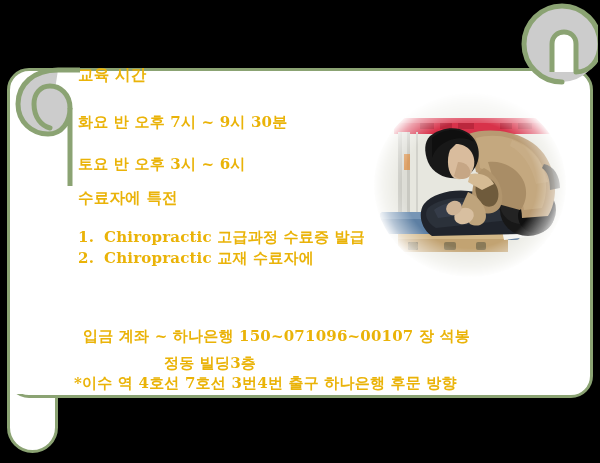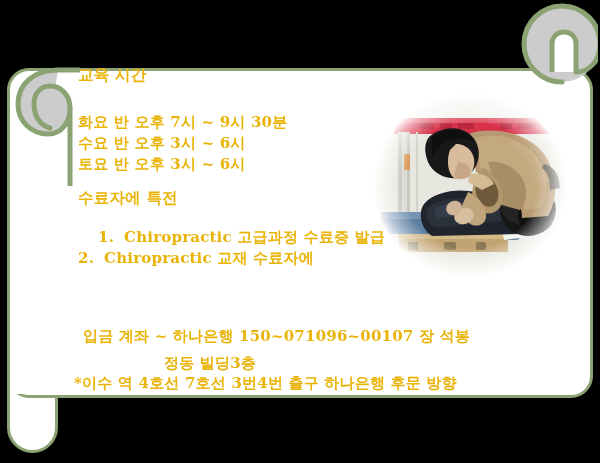--- a/index.html
+++ b/index.html
@@ -225,26 +225,25 @@
         <path d="M172 72 C 182 74, 188 84, 188 96 L 178 98 C 178 88, 176 80, 170 76 Z" fill="#4a4a46" opacity="0.85"></path>
       </g>
     </svg>
   </div>
 
   <div class="content">
 
     <div class="txt heading" style="left:78px; top:65px;">교육 시간</div>
 
     <div class="txt line" style="left:78px; top:105px;">화요 반 오후 7시 ~ 9시 30분</div>
-    <div class="txt line" style="left:78px; top:126px;">수요 반 오후 3시 ~ 6시</div>
     <div class="txt line" style="left:78px; top:147px;">토요 반 오후 3시 ~ 6시</div>
 
     <div class="txt heading" style="left:78px; top:188px;">수료자에 특전</div>
 
-    <div class="txt listitem" style="left:78px; top:228px;margin-left:20px;"><span class="num">1.</span><span>Chiropractic 고급과정 수료증 발급</span></div>
+    <div class="txt listitem" style="left:78px; top:228px;"><span class="num">1.</span><span>Chiropractic 고급과정 수료증 발급</span></div>
 
     <div class="txt listitem" style="left:78px; top:249px;"><span class="num">2.</span><span>Chiropractic 교재 수료자에</span></div>
 
     <div class="txt info" style="left:74px; top:327px;margin-left:9px;">입금 계좌 ~ 하나은행 150~071096~00107 장 석봉</div>
     <div class="txt info" style="left:164px; top:354px;">정동 빌딩3층</div>
     <div class="txt info" style="left:74px; top:374px;">*이수 역 4호선 7호선 3번4번 출구 하나은행 후문 방향</div>
 
   </div>
 </div>
 

